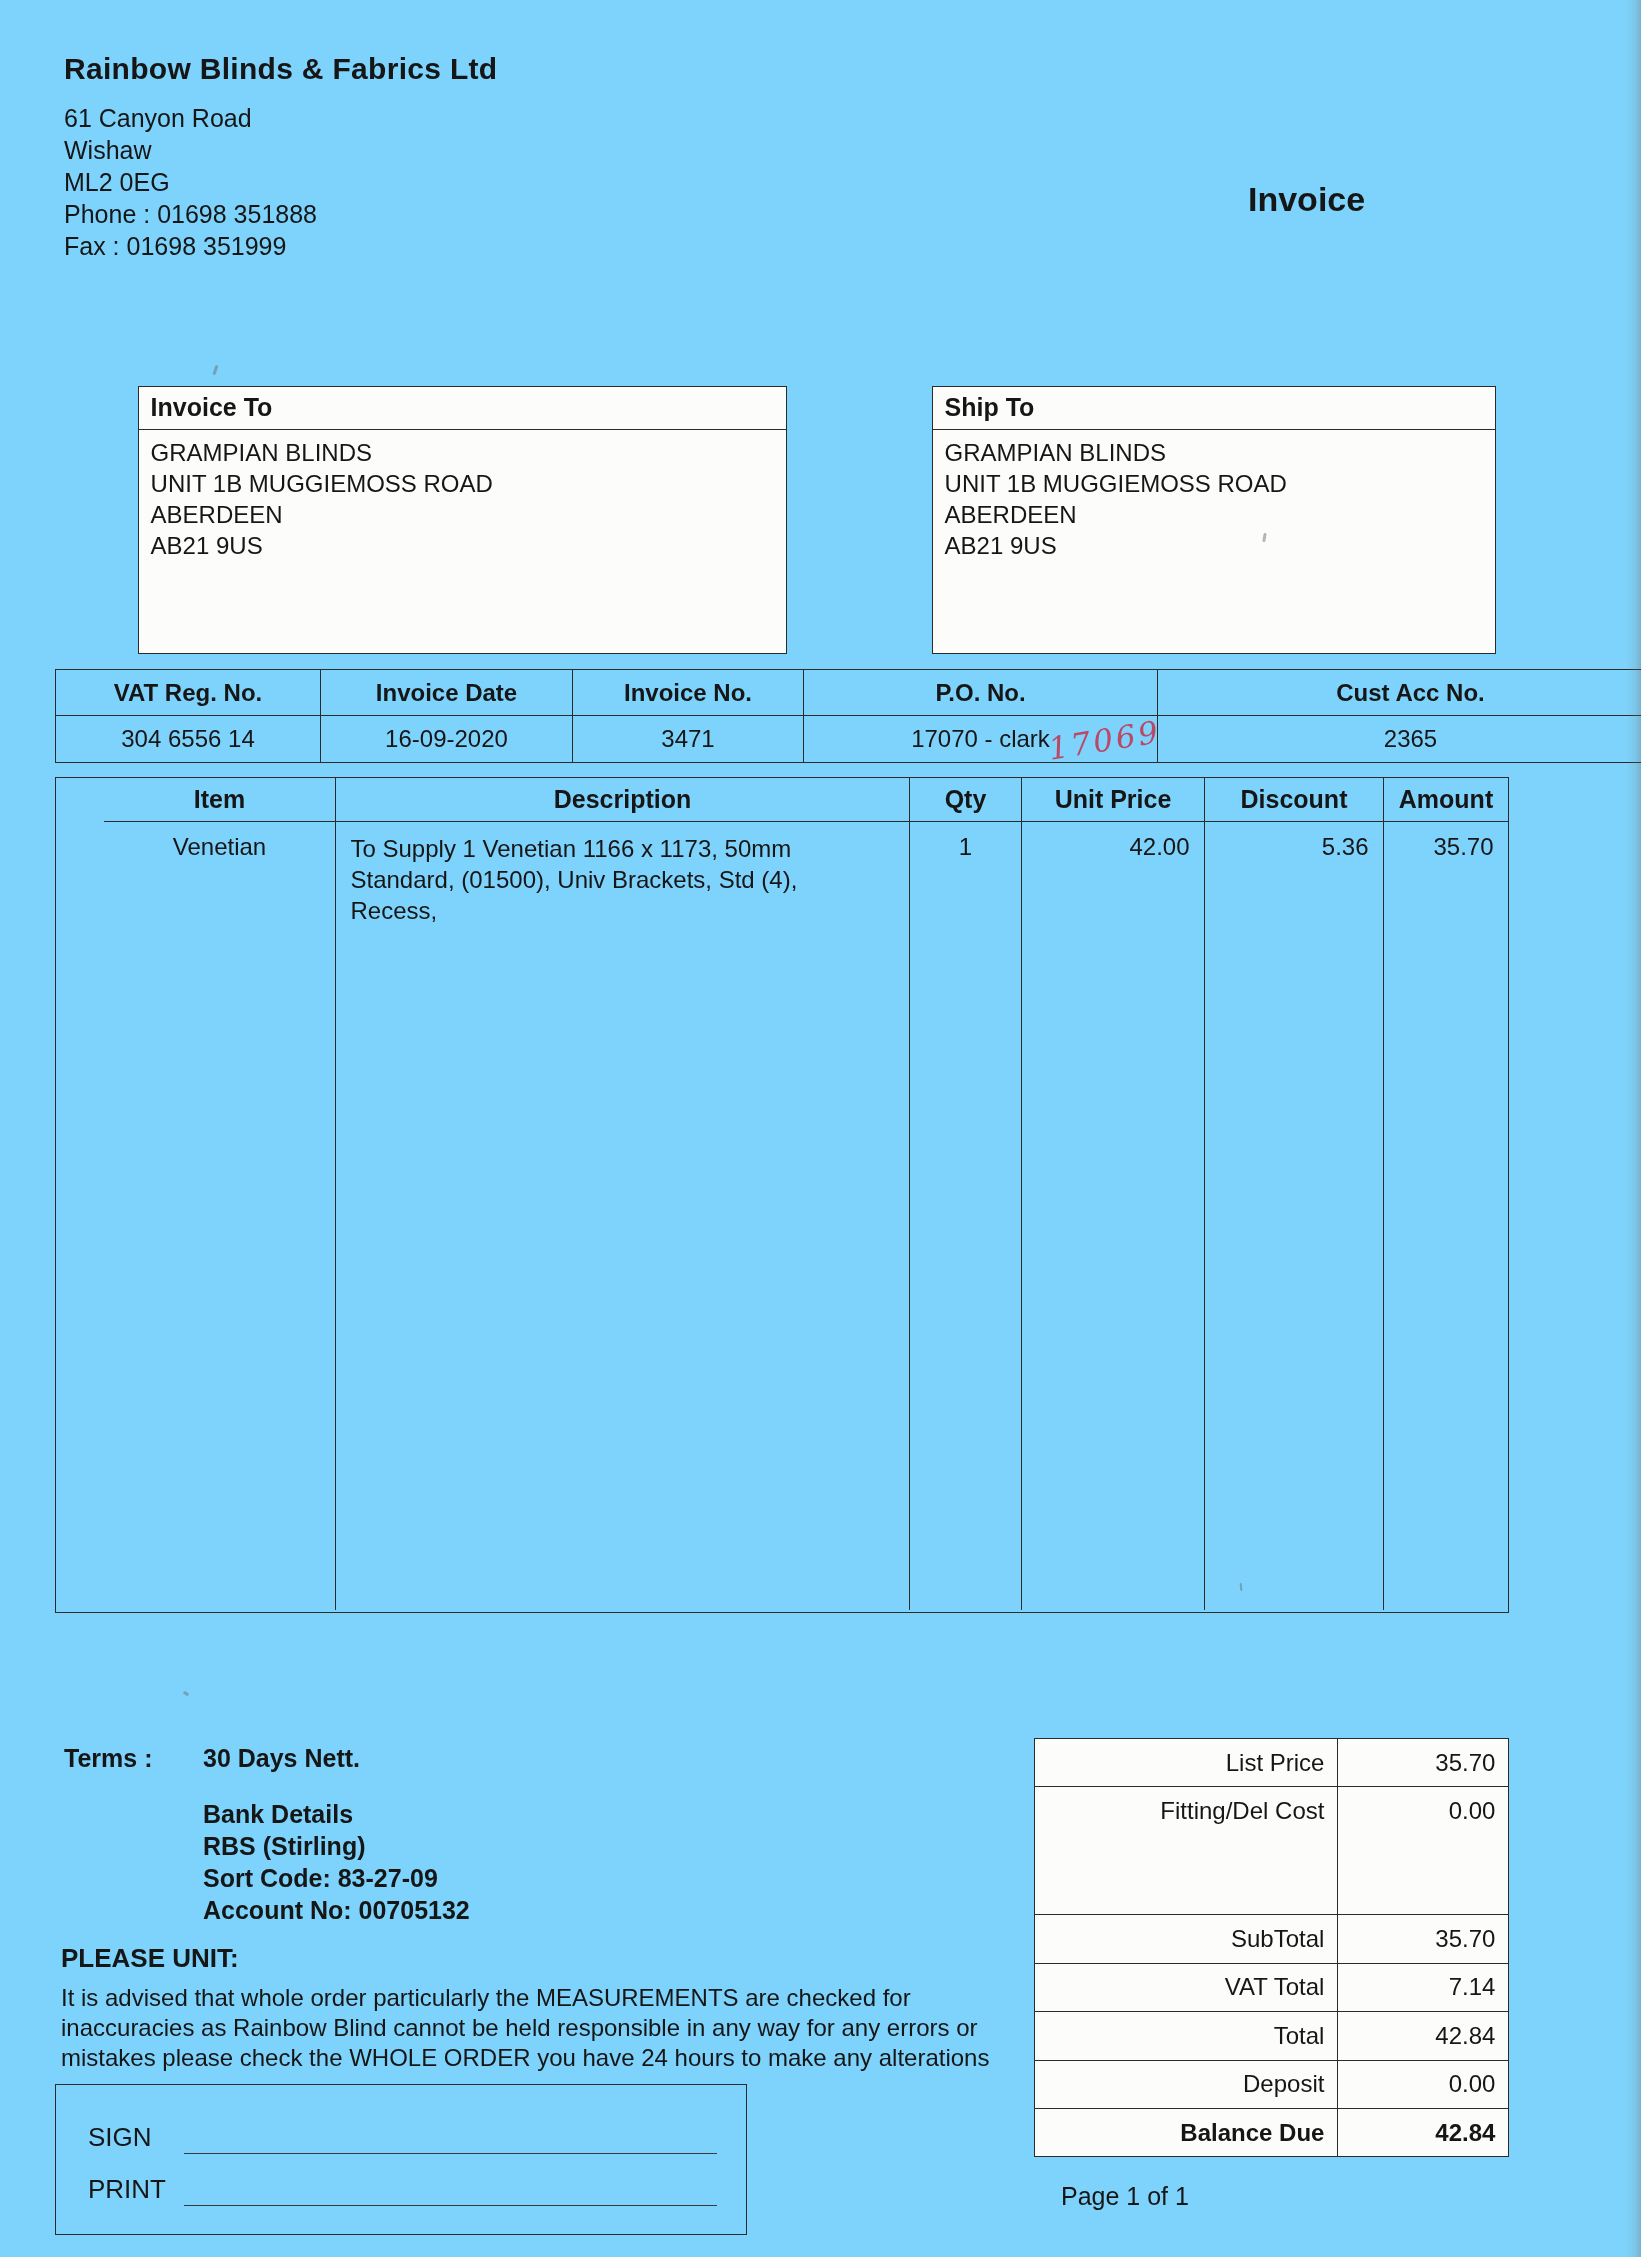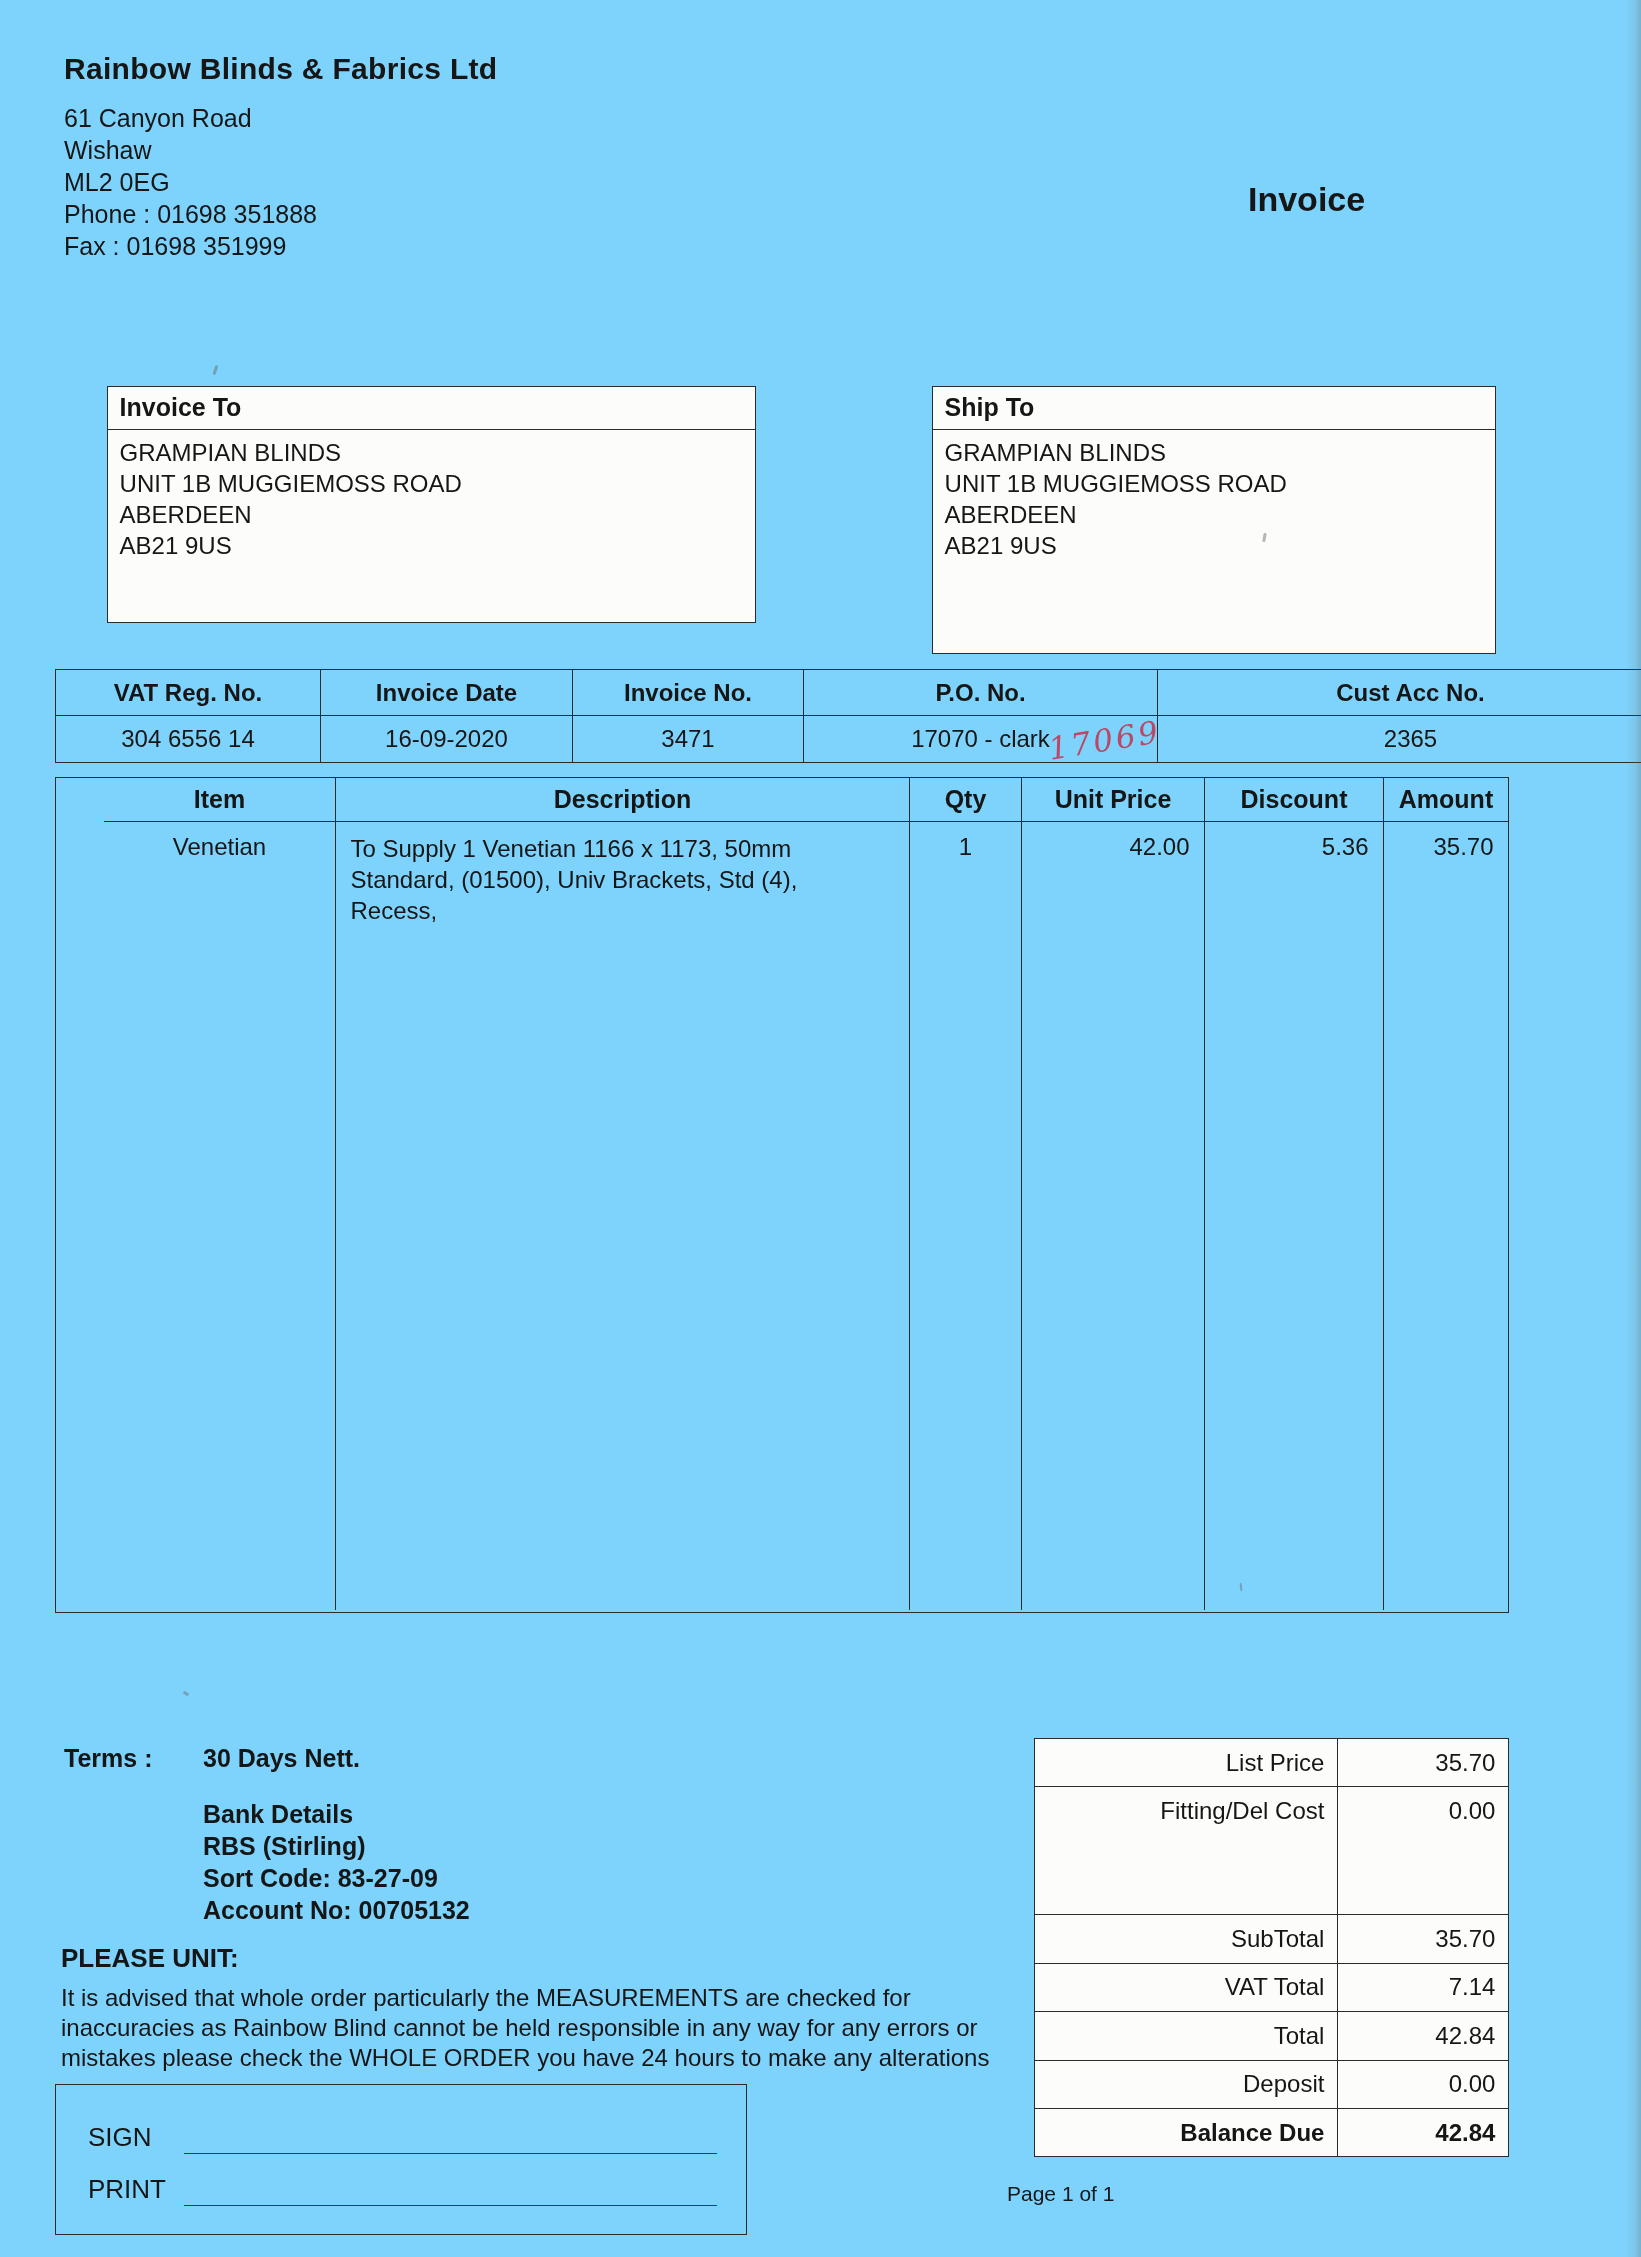--- a/index.html
+++ b/index.html
@@ -15,21 +15,21 @@
   }
 
   
   .company { position:absolute; left:64px; top:52px; }
   .company-name { font-size:30px; font-weight:bold; letter-spacing:0.3px; margin-bottom:16.4px; }
   .company-addr div { font-size:25px; line-height:32px; }
   .doc-title { position:absolute; left:1248px; top:180px; font-size:34px; font-weight:bold; }
 
   
   .addr-box { position:absolute; top:386px; border:1.9px solid #2b2b2b; background:#fcfcfa; }
-  .invoice-to { left:107px; width:649px; height:237px; }
+  .invoice-to { left:138px; width:649px; height:268px; }
   .ship-to { left:932px; width:564px; height:268px; }
   .addr-box-header { font-size:25px; font-weight:bold; padding:5.8px 11.6px 6.8px; border-bottom:1.9px solid #2b2b2b; }
   .addr-box-body { padding:7.7px 11.6px; }
   .addr-box-body div { font-size:24px; line-height:31px; }
 
   
   .info-table { position:absolute; left:55px; top:669px; width:1609px; border:1.9px solid #2b2b2b; display:grid; grid-template-columns:265px 252px 231px 354px 1fr; }
   .info-cell { font-size:24px; text-align:center; padding:8.7px 3.9px; border-right:1.9px solid #2b2b2b; }
   .info-cell.last { border-right:none; }
   .info-head { font-weight:bold; border-bottom:1.9px solid #2b2b2b; }
@@ -72,21 +72,21 @@
   .t-row.bold > div { font-weight:bold; }
 
   
   .sign-box { position:absolute; left:55px; top:2084px; width:692px; height:151px; border:1.9px solid #2b2b2b; }
   .sign-label { position:absolute; left:32px; top:37px; font-size:26px;text-align:right; }
   .print-label { position:absolute; left:32px; top:89px; font-size:26px; }
   .sig-line { position:absolute; left:128px; width:533px; border-bottom:1.9px solid #3a3a3a; }
   .sign-line { top:68px; }
   .print-line { top:120px; }
 
-  .page-footer { position:absolute; left:1007px; top:2182px; font-size:21px; }
+  .page-footer { position:absolute; left:1061px; top:2182px; font-size:25px; }
 
   
   .scan-edge { position:absolute; top:0; right:0; width:15.4px; height:100%;
     background:linear-gradient(to right, rgba(120,120,120,0) 0%, rgba(120,120,120,.16) 65%, rgba(90,90,90,.28) 100%); }
   .speckle { position:absolute; background:#6e6e6e; opacity:.5; border-radius:1.9px; }
   .sp1 { left:214px; top:365px; width:2.9px; height:9.7px; transform:rotate(18deg); }
   .sp2 { left:1263px; top:533px; width:2.9px; height:8.7px; transform:rotate(10deg); }
   .sp3 { left:1240px; top:1583px; width:1.9px; height:7.7px; transform:rotate(-6deg); }
   .sp4 { left:183px; top:1692px; width:5.8px; height:2.9px; transform:rotate(32deg); }
 </style>

